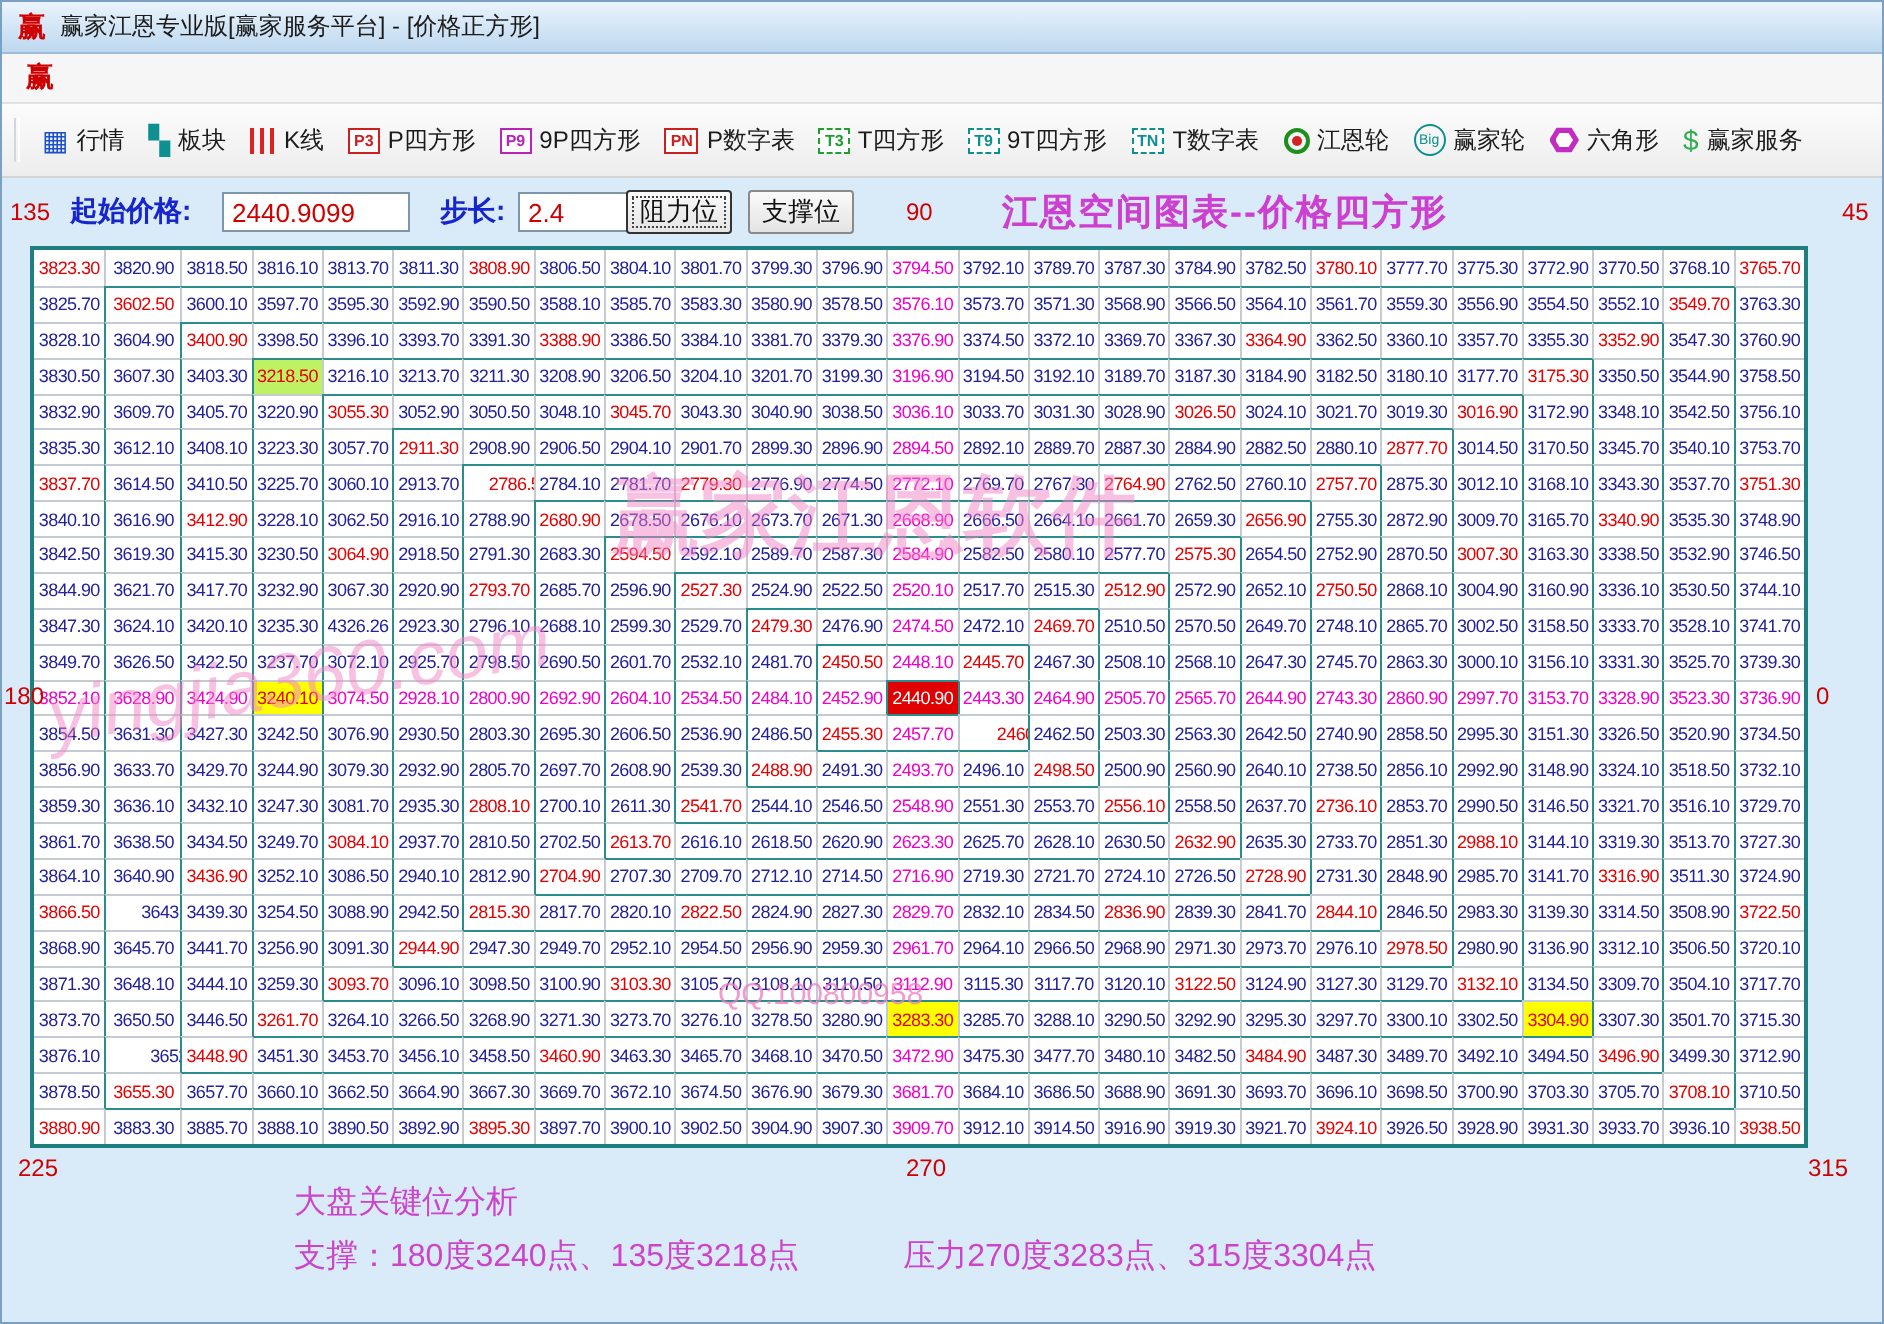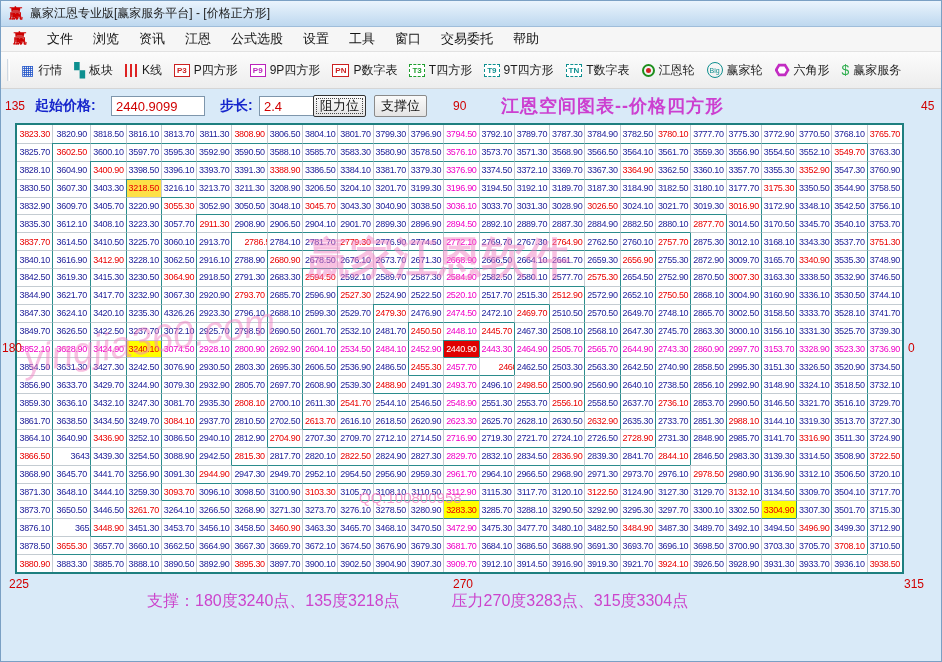--- a/index.html
+++ b/index.html
@@ -78,32 +78,20 @@
 
 <div id="win">
 
   <div class="titlebar">
     <span class="applogo">赢</span>
     <span class="apptitle">赢家江恩专业版[赢家服务平台] - [价格正方形]</span>
   </div>
 
   <div class="menubar">
     <span class="menulogo">赢</span>
-    <span style="display:flex;">
-        <span class="mi">文件</span>
-        <span class="mi">浏览</span>
-        <span class="mi">资讯</span>
-        <span class="mi">江恩</span>
-        <span class="mi">公式选股</span>
-        <span class="mi">设置</span>
-        <span class="mi">工具</span>
-        <span class="mi">窗口</span>
-        <span class="mi">交易委托</span>
-        <span class="mi">帮助</span>
-      </span>
   </div>
 
   <div class="toolbar">
     <span class="grip"></span>
     <span style="display:flex; align-items:center;">
         <div class="titem">
           <span class="tic glyph" style="color: rgb(27, 80, 200);">▦</span>
           <span class="tlb">行情</span>
         </div>
         <div class="titem">
@@ -249,21 +237,21 @@
       <div class="cell" style="border-top-color: rgb(43, 140, 140); border-left-color: rgb(196, 204, 210); color: rgb(34, 34, 154);">3362.50</div>
       <div class="cell" style="border-top-color: rgb(43, 140, 140); border-left-color: rgb(196, 204, 210); color: rgb(34, 34, 154);">3360.10</div>
       <div class="cell" style="border-top-color: rgb(43, 140, 140); border-left-color: rgb(196, 204, 210); color: rgb(34, 34, 154);">3357.70</div>
       <div class="cell" style="border-top-color: rgb(43, 140, 140); border-left-color: rgb(196, 204, 210); color: rgb(34, 34, 154);">3355.30</div>
       <div class="cell" style="border-top-color: rgb(43, 140, 140); border-left-color: rgb(196, 204, 210); color: rgb(232, 0, 0);">3352.90</div>
       <div class="cell" style="border-top-color: rgb(196, 204, 210); border-left-color: rgb(43, 140, 140); color: rgb(34, 34, 154);">3547.30</div>
       <div class="cell" style="border-top-color: rgb(196, 204, 210); border-left-color: rgb(43, 140, 140); color: rgb(34, 34, 154);">3760.90</div>
       <div class="cell" style="border-top-color: rgb(196, 204, 210); border-left: none; color: rgb(34, 34, 154);">3830.50</div>
       <div class="cell" style="border-top-color: rgb(196, 204, 210); border-left-color: rgb(43, 140, 140); color: rgb(34, 34, 154);">3607.30</div>
       <div class="cell" style="border-top-color: rgb(196, 204, 210); border-left-color: rgb(43, 140, 140); color: rgb(34, 34, 154);">3403.30</div>
-      <div class="cell" style="border-top-color: rgb(43, 140, 140); border-left-color: rgb(43, 140, 140); color: rgb(232, 0, 0); background: #fde047;">3218.50</div>
+      <div class="cell" style="border-top-color: rgb(43, 140, 140); border-left-color: rgb(43, 140, 140); color: rgb(232, 0, 0); background: #bef264;">3218.50</div>
       <div class="cell" style="border-top-color: rgb(43, 140, 140); border-left-color: rgb(196, 204, 210); color: rgb(34, 34, 154);">3216.10</div>
       <div class="cell" style="border-top-color: rgb(43, 140, 140); border-left-color: rgb(196, 204, 210); color: rgb(34, 34, 154);">3213.70</div>
       <div class="cell" style="border-top-color: rgb(43, 140, 140); border-left-color: rgb(196, 204, 210); color: rgb(34, 34, 154);">3211.30</div>
       <div class="cell" style="border-top-color: rgb(43, 140, 140); border-left-color: rgb(196, 204, 210); color: rgb(34, 34, 154);">3208.90</div>
       <div class="cell" style="border-top-color: rgb(43, 140, 140); border-left-color: rgb(196, 204, 210); color: rgb(34, 34, 154);">3206.50</div>
       <div class="cell" style="border-top-color: rgb(43, 140, 140); border-left-color: rgb(196, 204, 210); color: rgb(34, 34, 154);">3204.10</div>
       <div class="cell" style="border-top-color: rgb(43, 140, 140); border-left-color: rgb(196, 204, 210); color: rgb(34, 34, 154);">3201.70</div>
       <div class="cell" style="border-top-color: rgb(43, 140, 140); border-left-color: rgb(196, 204, 210); color: rgb(34, 34, 154);">3199.30</div>
       <div class="cell" style="border-top-color: rgb(43, 140, 140); border-left-color: rgb(196, 204, 210); color: rgb(240, 0, 200);">3196.90</div>
       <div class="cell" style="border-top-color: rgb(43, 140, 140); border-left-color: rgb(196, 204, 210); color: rgb(34, 34, 154);">3194.50</div>
@@ -805,20 +793,21 @@
       <div class="cell" style="border-top-color: rgb(196, 204, 210); border-left-color: rgb(196, 204, 210); color: rgb(232, 0, 0);">3938.50</div>
     </div>
 
   <span class="sidelabel" style="left:1px;  top:340px">180</span>
   <span class="sidelabel" style="left:907px; top:340px">0</span>
   <span class="sidelabel" style="left:8px;  top:576px">225</span>
   <span class="sidelabel" style="left:452px; top:576px">270</span>
   <span class="sidelabel" style="left:903px; top:576px">315</span>
 
   <div class="analysis">
+    <div class="l">大盘关键位分析</div>
     <div class="l">
       <span>支撑：180度3240点、135度3218点</span><span class="sep"></span><span>压力270度3283点、315度3304点</span>
     </div>
   </div>
 
   <div class="wm wm1">赢家江恩软件</div>
   <div class="wm wm2">yingjia360.com</div>
   <div class="wm wm3">QQ:100800958</div>
 
 </div>

